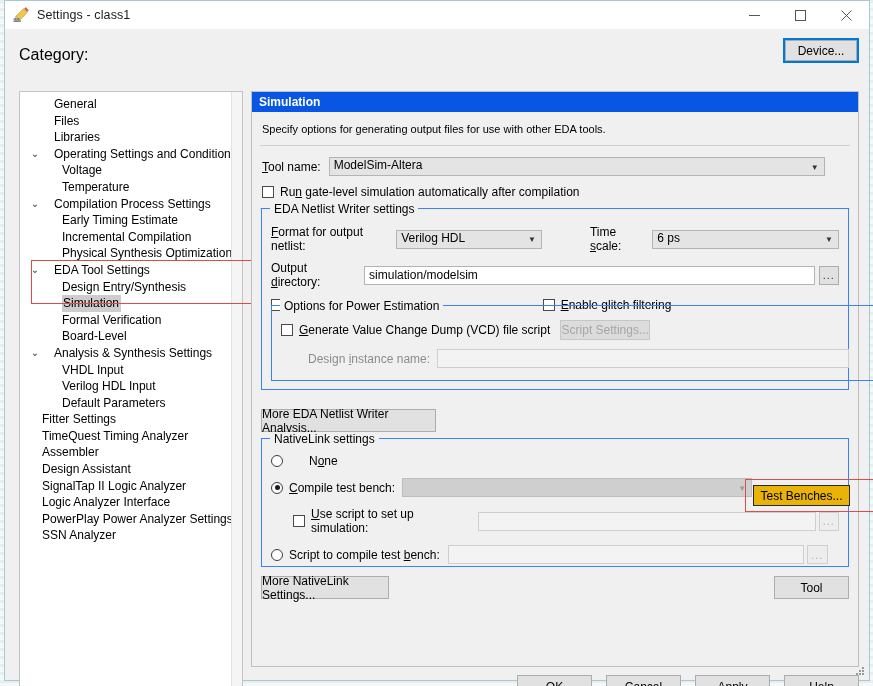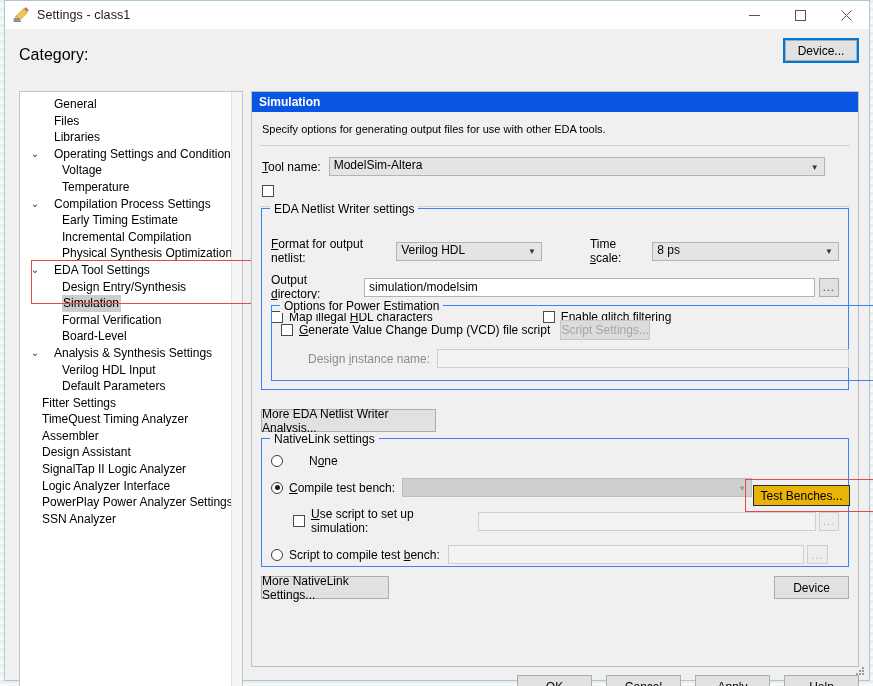--- a/index.html
+++ b/index.html
@@ -439,20 +439,23 @@
             <span class="tlabel">Formal Verification</span>
           </div>
           <div class="tnode lvl2">
             <span class="tlabel">Board-Level</span>
           </div>
           <div class="tnode lvl0">
             <span class="chev">⌄</span>
             <span class="tlabel">Analysis &amp; Synthesis Settings</span>
           </div>
           <div class="tnode lvl2">
+            <span class="tlabel">VHDL Input</span>
+          </div>
+          <div class="tnode lvl2">
             <span class="tlabel">Verilog HDL Input</span>
           </div>
           <div class="tnode lvl2">
             <span class="tlabel">Default Parameters</span>
           </div>
           <div class="tnode lvl1">
             <span class="tlabel">Fitter Settings</span>
           </div>
           <div class="tnode lvl1">
             <span class="tlabel">TimeQuest Timing Analyzer</span>
@@ -492,36 +495,37 @@
       <div class="row" style="margin-top:11px;">
         <span class="lbl"><span class="u">T</span>ool name:</span>
         <div class="combo" style="width:496px; margin-left:8px;">
           <span>ModelSim-Altera</span>
           <span class="arrow">▼</span>
         </div>
       </div>
 
       <div class="row" style="margin-top:9px;">
         <span class="cbox"></span>
+        <span class="lbl">Ru<span class="u">n</span> gate-level simulation automatically after compilation</span>
       </div>
 
       <div class="hr" style="margin-top:9px;"></div>
 
       <div class="group" style="left:9px; top:116px; width:588px; height:182px;">
         <span class="group-title">EDA Netlist Writer settings</span>
 
-        <div class="row" style="margin-top:28px; padding:0 9px;">
+        <div class="row" style="margin-top:16px; padding:0 9px;">
           <span class="lbl"><span class="u">F</span>ormat for output netlist:</span>
           <div class="combo" style="width:160px; margin-left:7px;">
             <span>Verilog HDL</span>
             <span class="arrow">▼</span>
           </div>
           <span class="lbl" style="margin-left:48px;">Time <span class="u">s</span>cale:</span>
           <div class="combo" style="width:205px; margin-left:7px;">
-            <span>8 ps</span>
+            <span>6 ps</span>
             <span class="arrow">▼</span>
           </div>
         </div>
 
         <div class="row" style="margin-top:8px; padding:0 9px;">
           <span class="lbl">Output <span class="u">d</span>irectory:</span>
           <div class="textbox" style="width:464px; margin-left:7px;">
             <span>simulation/modelsim</span>
           </div>
           <div class="dots" style="margin-left:4px;">...</div>
@@ -584,21 +588,21 @@
           <span class="radio"></span>
           <span class="lbl">Script to compile test <span class="u">b</span>ench:</span>
           <div class="textbox disabled" style="width:356px; margin-left:8px;">
             <span></span>
           </div>
           <div class="dots disabled" style="margin-left:3px;">...</div>
         </div>
       </div>
 
       <div class="btn" style="position:absolute; left:9px; top:484px; width:128px;">More NativeLink Settings...</div>
-      <div class="btn" style="position:absolute; right:9px; top:484px; width:75px;">Device</div>
+      <div class="btn" style="position:absolute; right:9px; top:484px; width:75px;">Tool</div>
     </div>
 
     <div class="btn focused" style="position:absolute; left:748px; top:456px; width:97px; height:21px;">Test Benches...</div>
     <div class="redbox" style="left:740px; top:450px; width:130px; height:33px;"></div>
 
     <div class="bottom-bar">
       <div class="btn">OK</div>
       <div class="btn">Cancel</div>
       <div class="btn">Apply</div>
       <div class="btn">Help</div>

